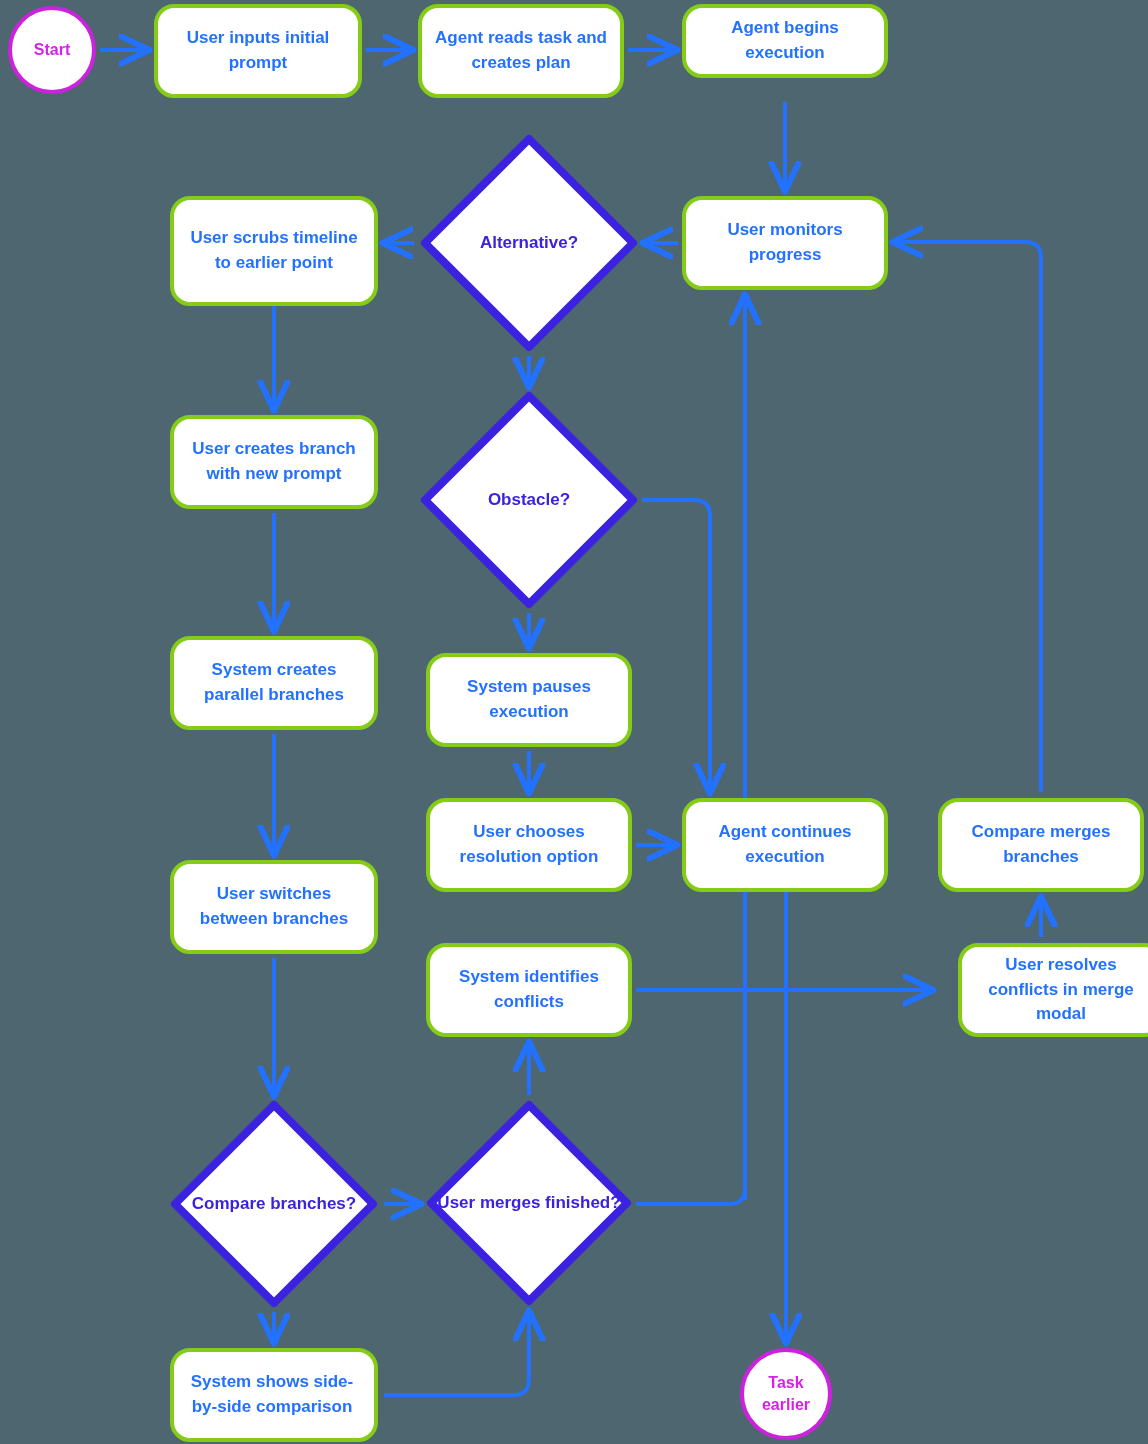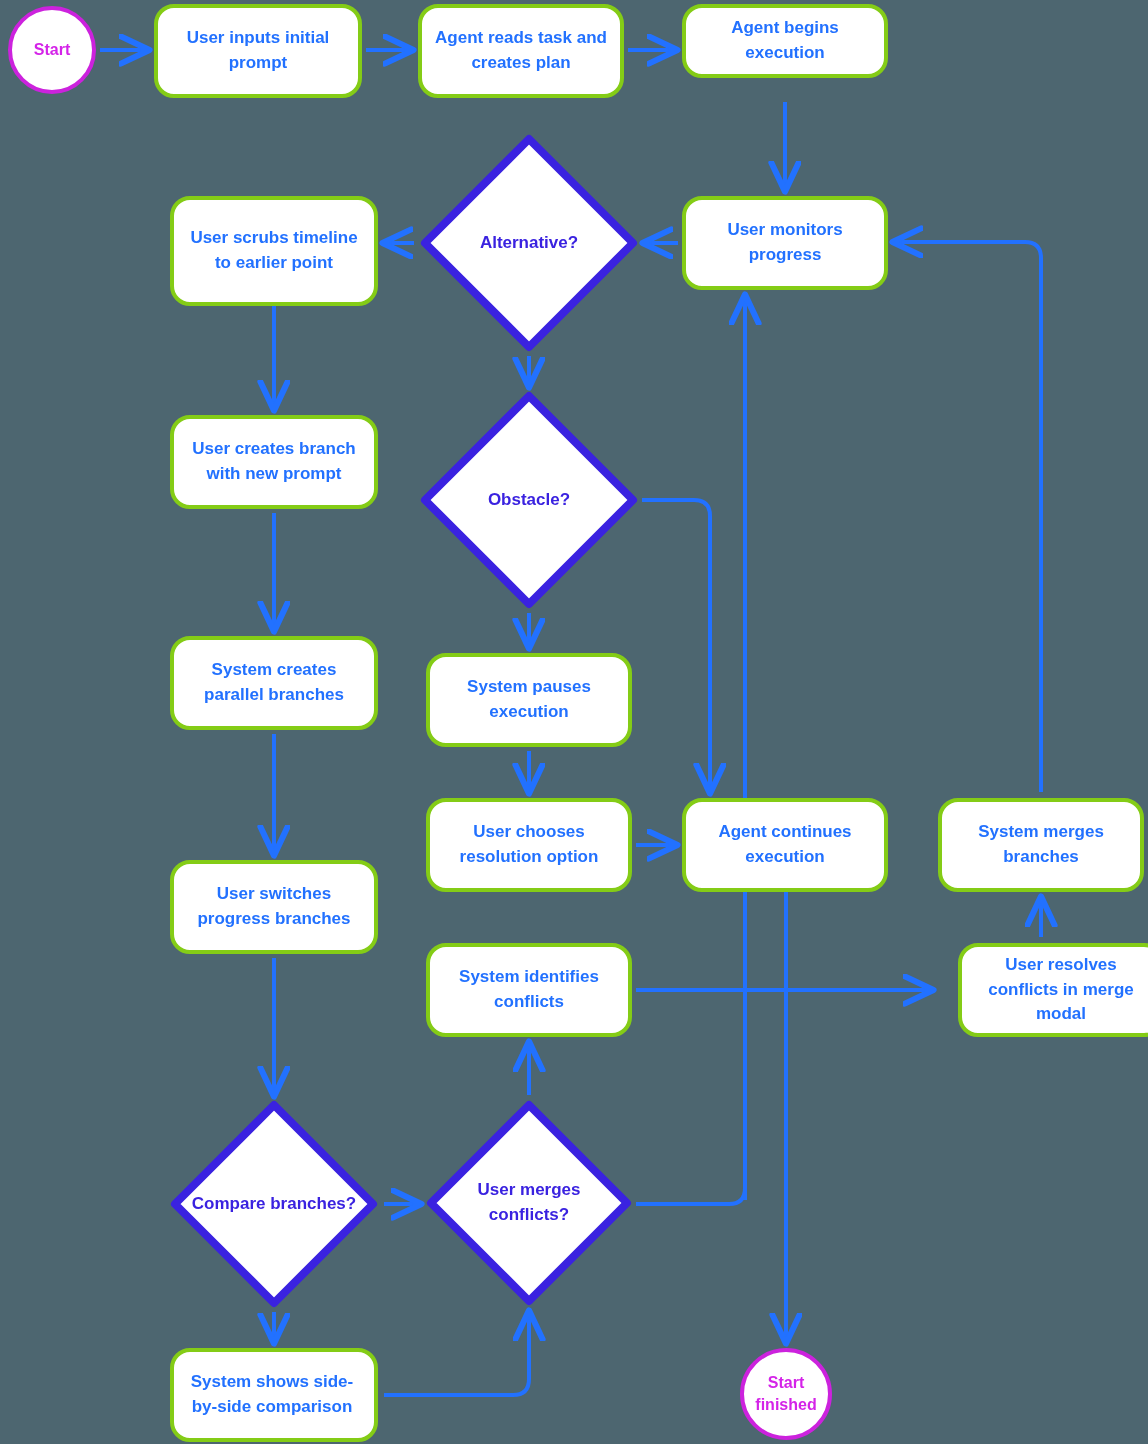--- a/index.html
+++ b/index.html
@@ -182,33 +182,33 @@
 
   <div class="node node-process" style="left:170px; top:636px; width:208px; height:94px;">
     <span>System creates parallel branches</span>
   </div>
 
   <div class="node node-process" style="left:426px; top:653px; width:206px; height:94px;">
     <span>System pauses execution</span>
   </div>
 
   <div class="node node-process" style="left:170px; top:860px; width:208px; height:94px;">
-    <span>User switches progress branches</span>
+    <span>User switches between branches</span>
   </div>
 
   <div class="node node-process" style="left:426px; top:798px; width:206px; height:94px;">
     <span>User chooses resolution option</span>
   </div>
 
   <div class="node node-process" style="left:682px; top:798px; width:206px; height:94px;">
     <span>Agent continues execution</span>
   </div>
 
   <div class="node node-process" style="left:938px; top:798px; width:206px; height:94px;">
-    <span>System merges branches</span>
+    <span>Compare merges branches</span>
   </div>
 
   <div class="node node-process" style="left:426px; top:943px; width:206px; height:94px;">
     <span>System identifies conflicts</span>
   </div>
 
   <div class="node node-process" style="left:938px; top:943px; width:206px; height:94px;margin-left:20px;">
     <span>User resolves conflicts in merge modal</span>
   </div>
 
@@ -216,24 +216,24 @@
     <svg class="dia-shape" viewBox="0 0 208 208" preserveAspectRatio="none">
       <polygon points="104,5 203,104 104,203 5,104" fill="#ffffff" stroke="#3a22e0" stroke-width="8" stroke-linejoin="round"></polygon>
     </svg>
     <span class="dia-label">Compare branches?</span>
   </div>
 
   <div class="node node-decision" style="left:426px; top:1100px; width:206px; height:206px;">
     <svg class="dia-shape" viewBox="0 0 206 206" preserveAspectRatio="none">
       <polygon points="103,5 201,103 103,201 5,103" fill="#ffffff" stroke="#3a22e0" stroke-width="8" stroke-linejoin="round"></polygon>
     </svg>
-    <span class="dia-label">User merges conflicts?</span>
+    <span class="dia-label">User merges finished?</span>
   </div>
 
   <div class="node node-process" style="left:170px; top:1348px; width:208px; height:94px;padding-left:8px;">
     <span>System shows side-by-side comparison</span>
   </div>
 
   <div class="node node-terminal" style="left:740px; top:1348px; width:92px; height:92px;">
-    <span>Start finished</span>
+    <span>Task earlier</span>
   </div>
 
 </div>
 
 </body></html>

